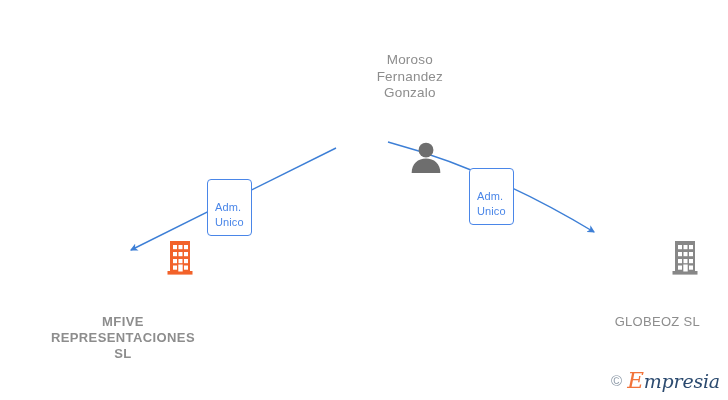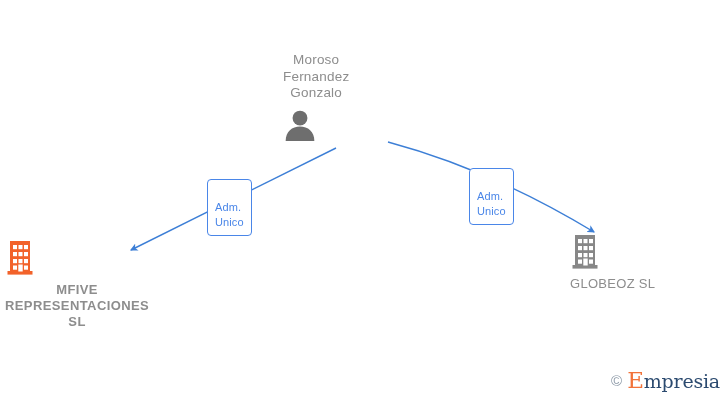--- a/index.html
+++ b/index.html
@@ -29,22 +29,23 @@
     width: 728px;
     height: 400px;
     pointer-events: none;
   }
 
   
   .node {
     position: absolute;
     display: flex;
     flex-direction: column;
-    align-items: flex-start;
+    align-items: flex-end;
     text-align: center;
+    gap: 32px;
   }
 
   
   #node-person {
     left: 283px;
     top: 52px;
     width: 160px;
   }
   .person-label {
     font-size: 13.5px;
@@ -79,21 +80,21 @@
     letter-spacing: .4px;
   }
 
   #node-company-left {
     left: 5px;
     top: 240px;
     width: 190px;
   }
   #node-company-right {
     left: 570px;
-    top: 234px;
+    top: 240px;
     width: 130px;
   }
 
   
   .edge-label {
     position: absolute;
     box-sizing: border-box;
     background: #ffffff;
     border: 1px solid #4a86e8;
     border-radius: 4px;
@@ -117,20 +118,21 @@
     align-items: center;
     gap: 5px;
   }
   #watermark .copy {
     font-size: 15px;
     color: #8d9aa8;
     line-height: 1;
   }
   #watermark .brand {
     font-family: "DejaVu Serif", serif;
+    font-style: italic;
     font-size: 19px;
     line-height: 1;
     color: #2b4a6f;
     letter-spacing: -.2px;
   }
   #watermark .brand .cap {
     color: #f2733a;
     font-size: 23px;
   }
 </style>

